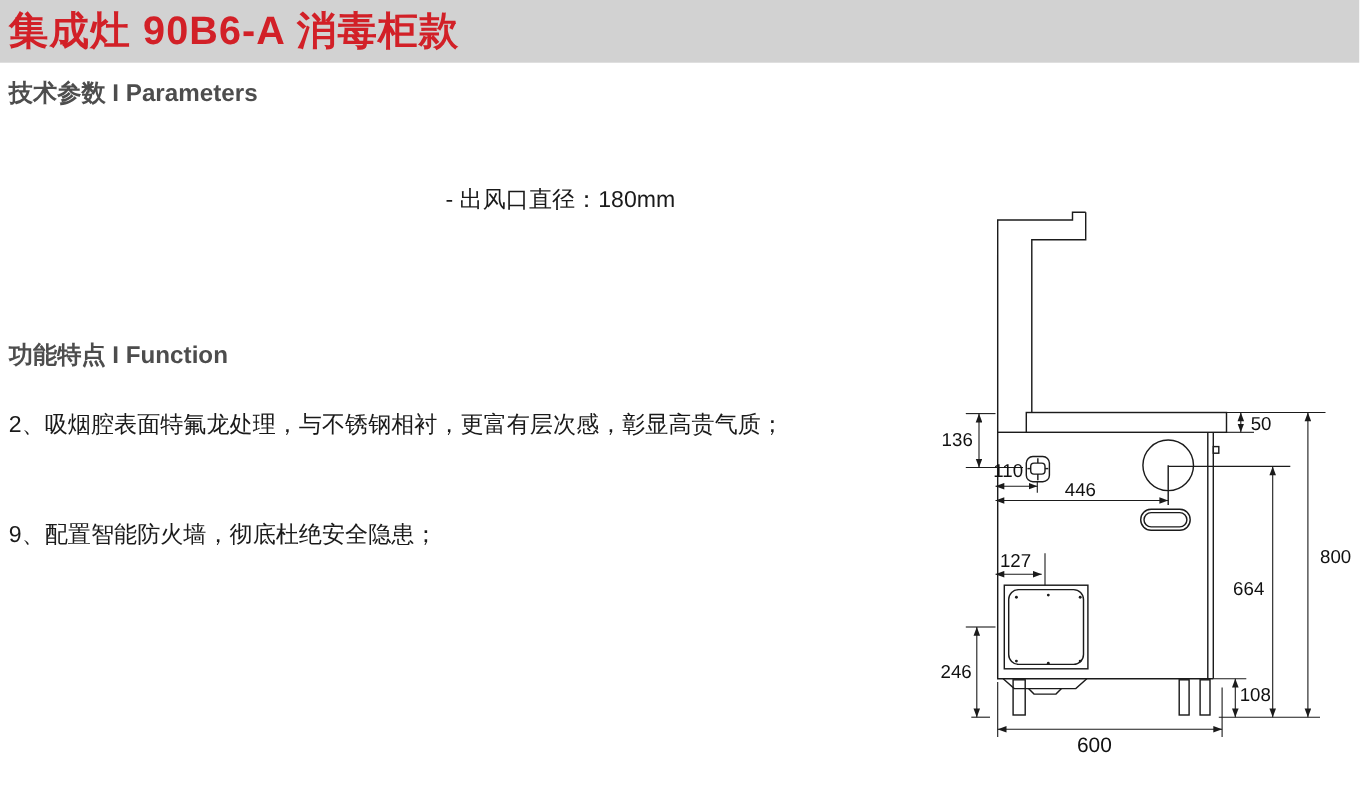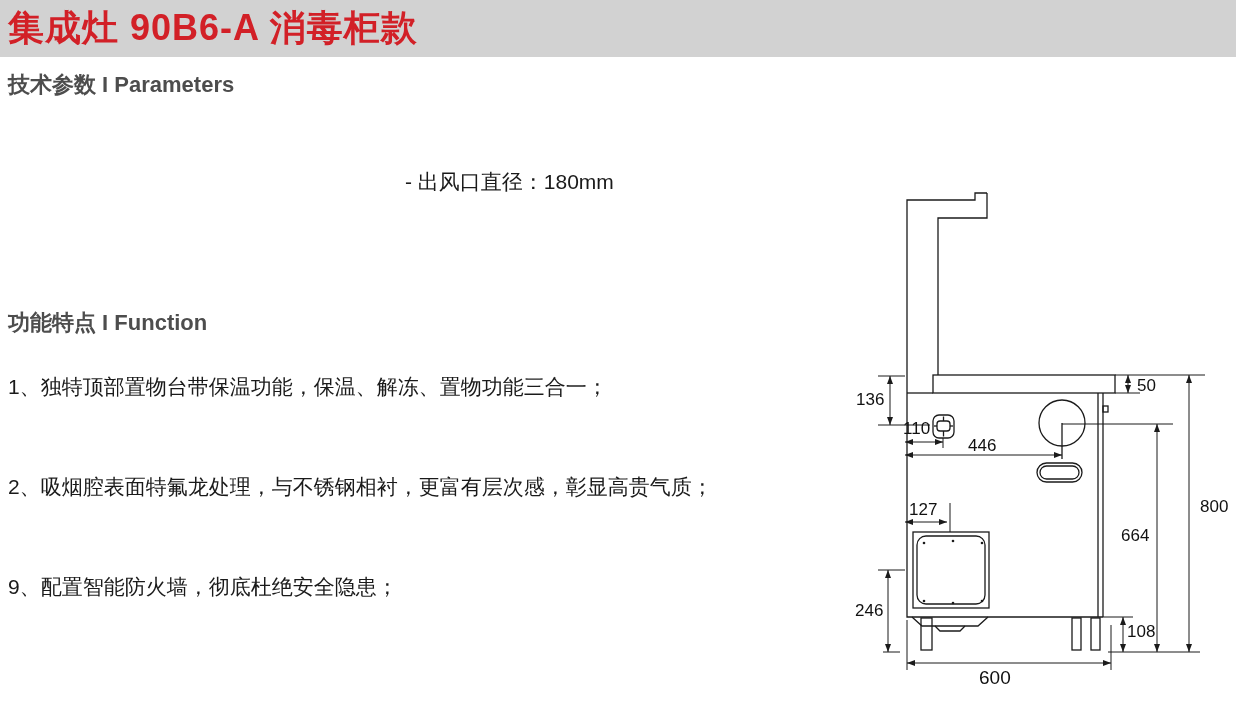--- a/index.html
+++ b/index.html
@@ -35,21 +35,20 @@
 
   <div class="param-col left">
   </div>
   <div class="param-col right">
     <div class="param-line">- 出风口直径：180mm</div>
   </div>
 
   <h2 class="sec-heading" id="function-heading">功能特点 I Function</h2>
 
   <div class="fn-list">
-    <div class="fn-line">1、独特顶部置物台带保温功能，保温、解冻、置物功能三合一；</div>
     <div class="fn-line">2、吸烟腔表面特氟龙处理，与不锈钢相衬，更富有层次感，彰显高贵气质；</div>
     <div class="fn-line">9、配置智能防火墙，彻底杜绝安全隐患；</div>
     
     
     
     
     
     
     
   </div>

